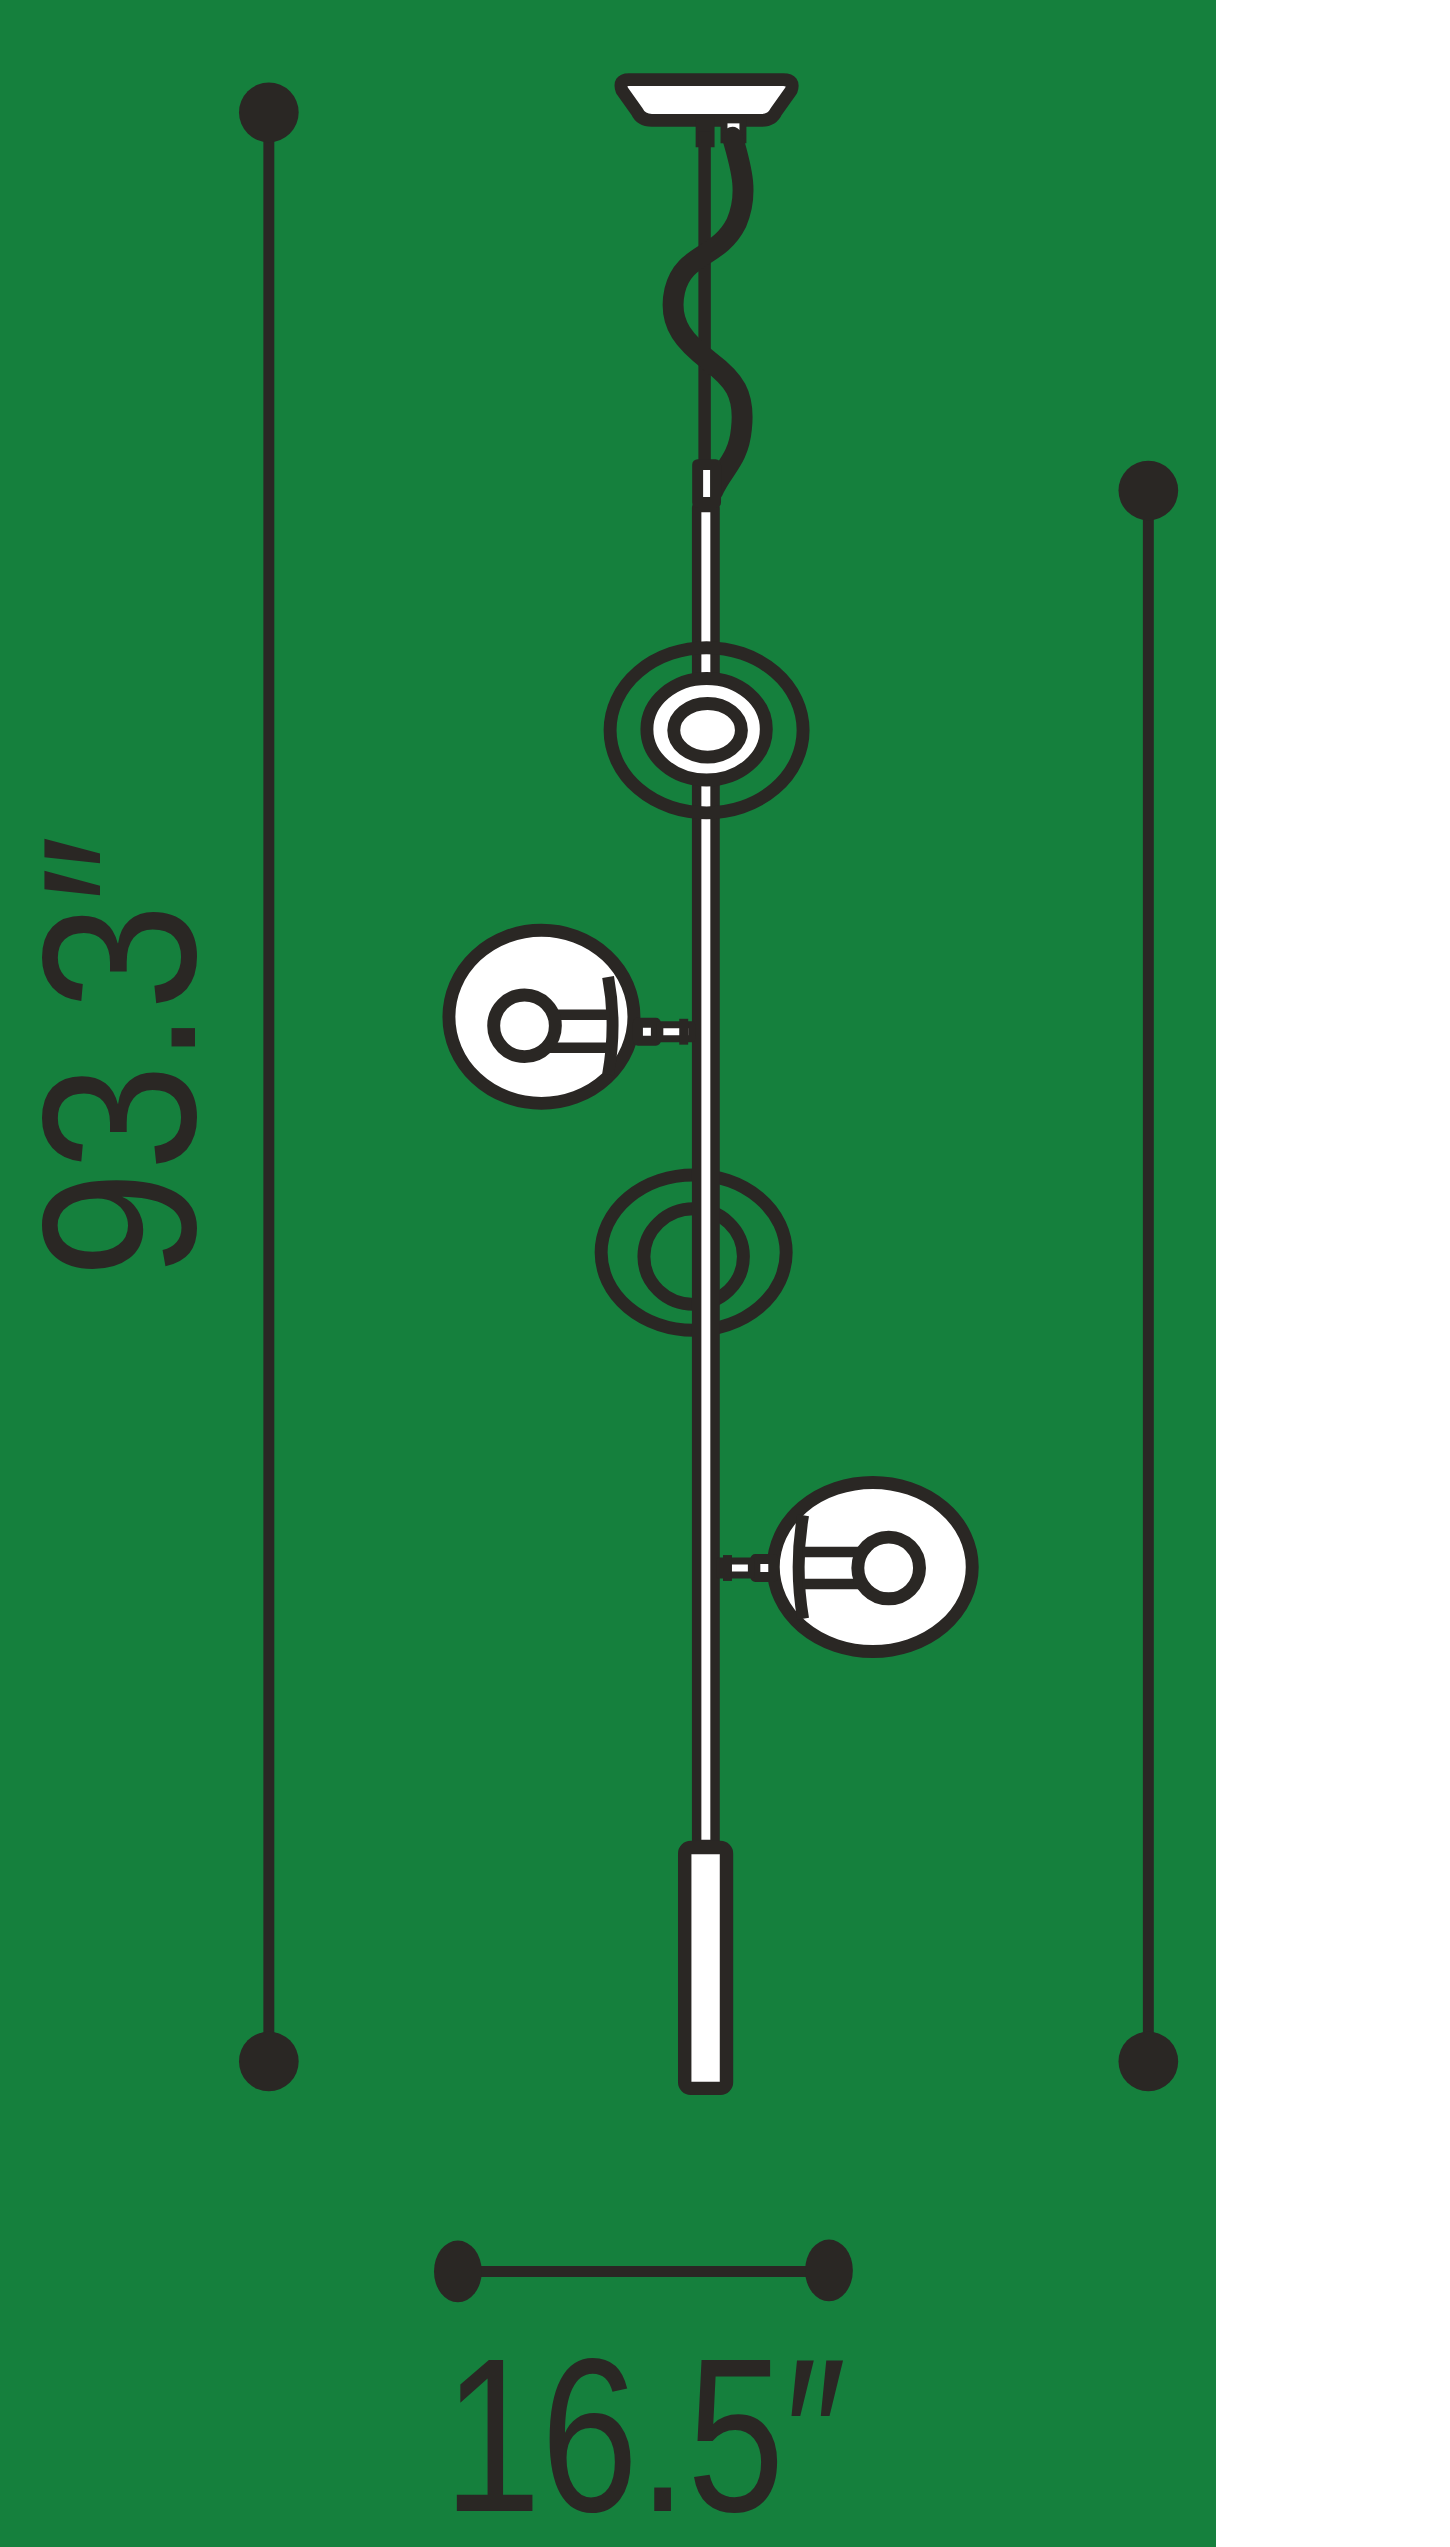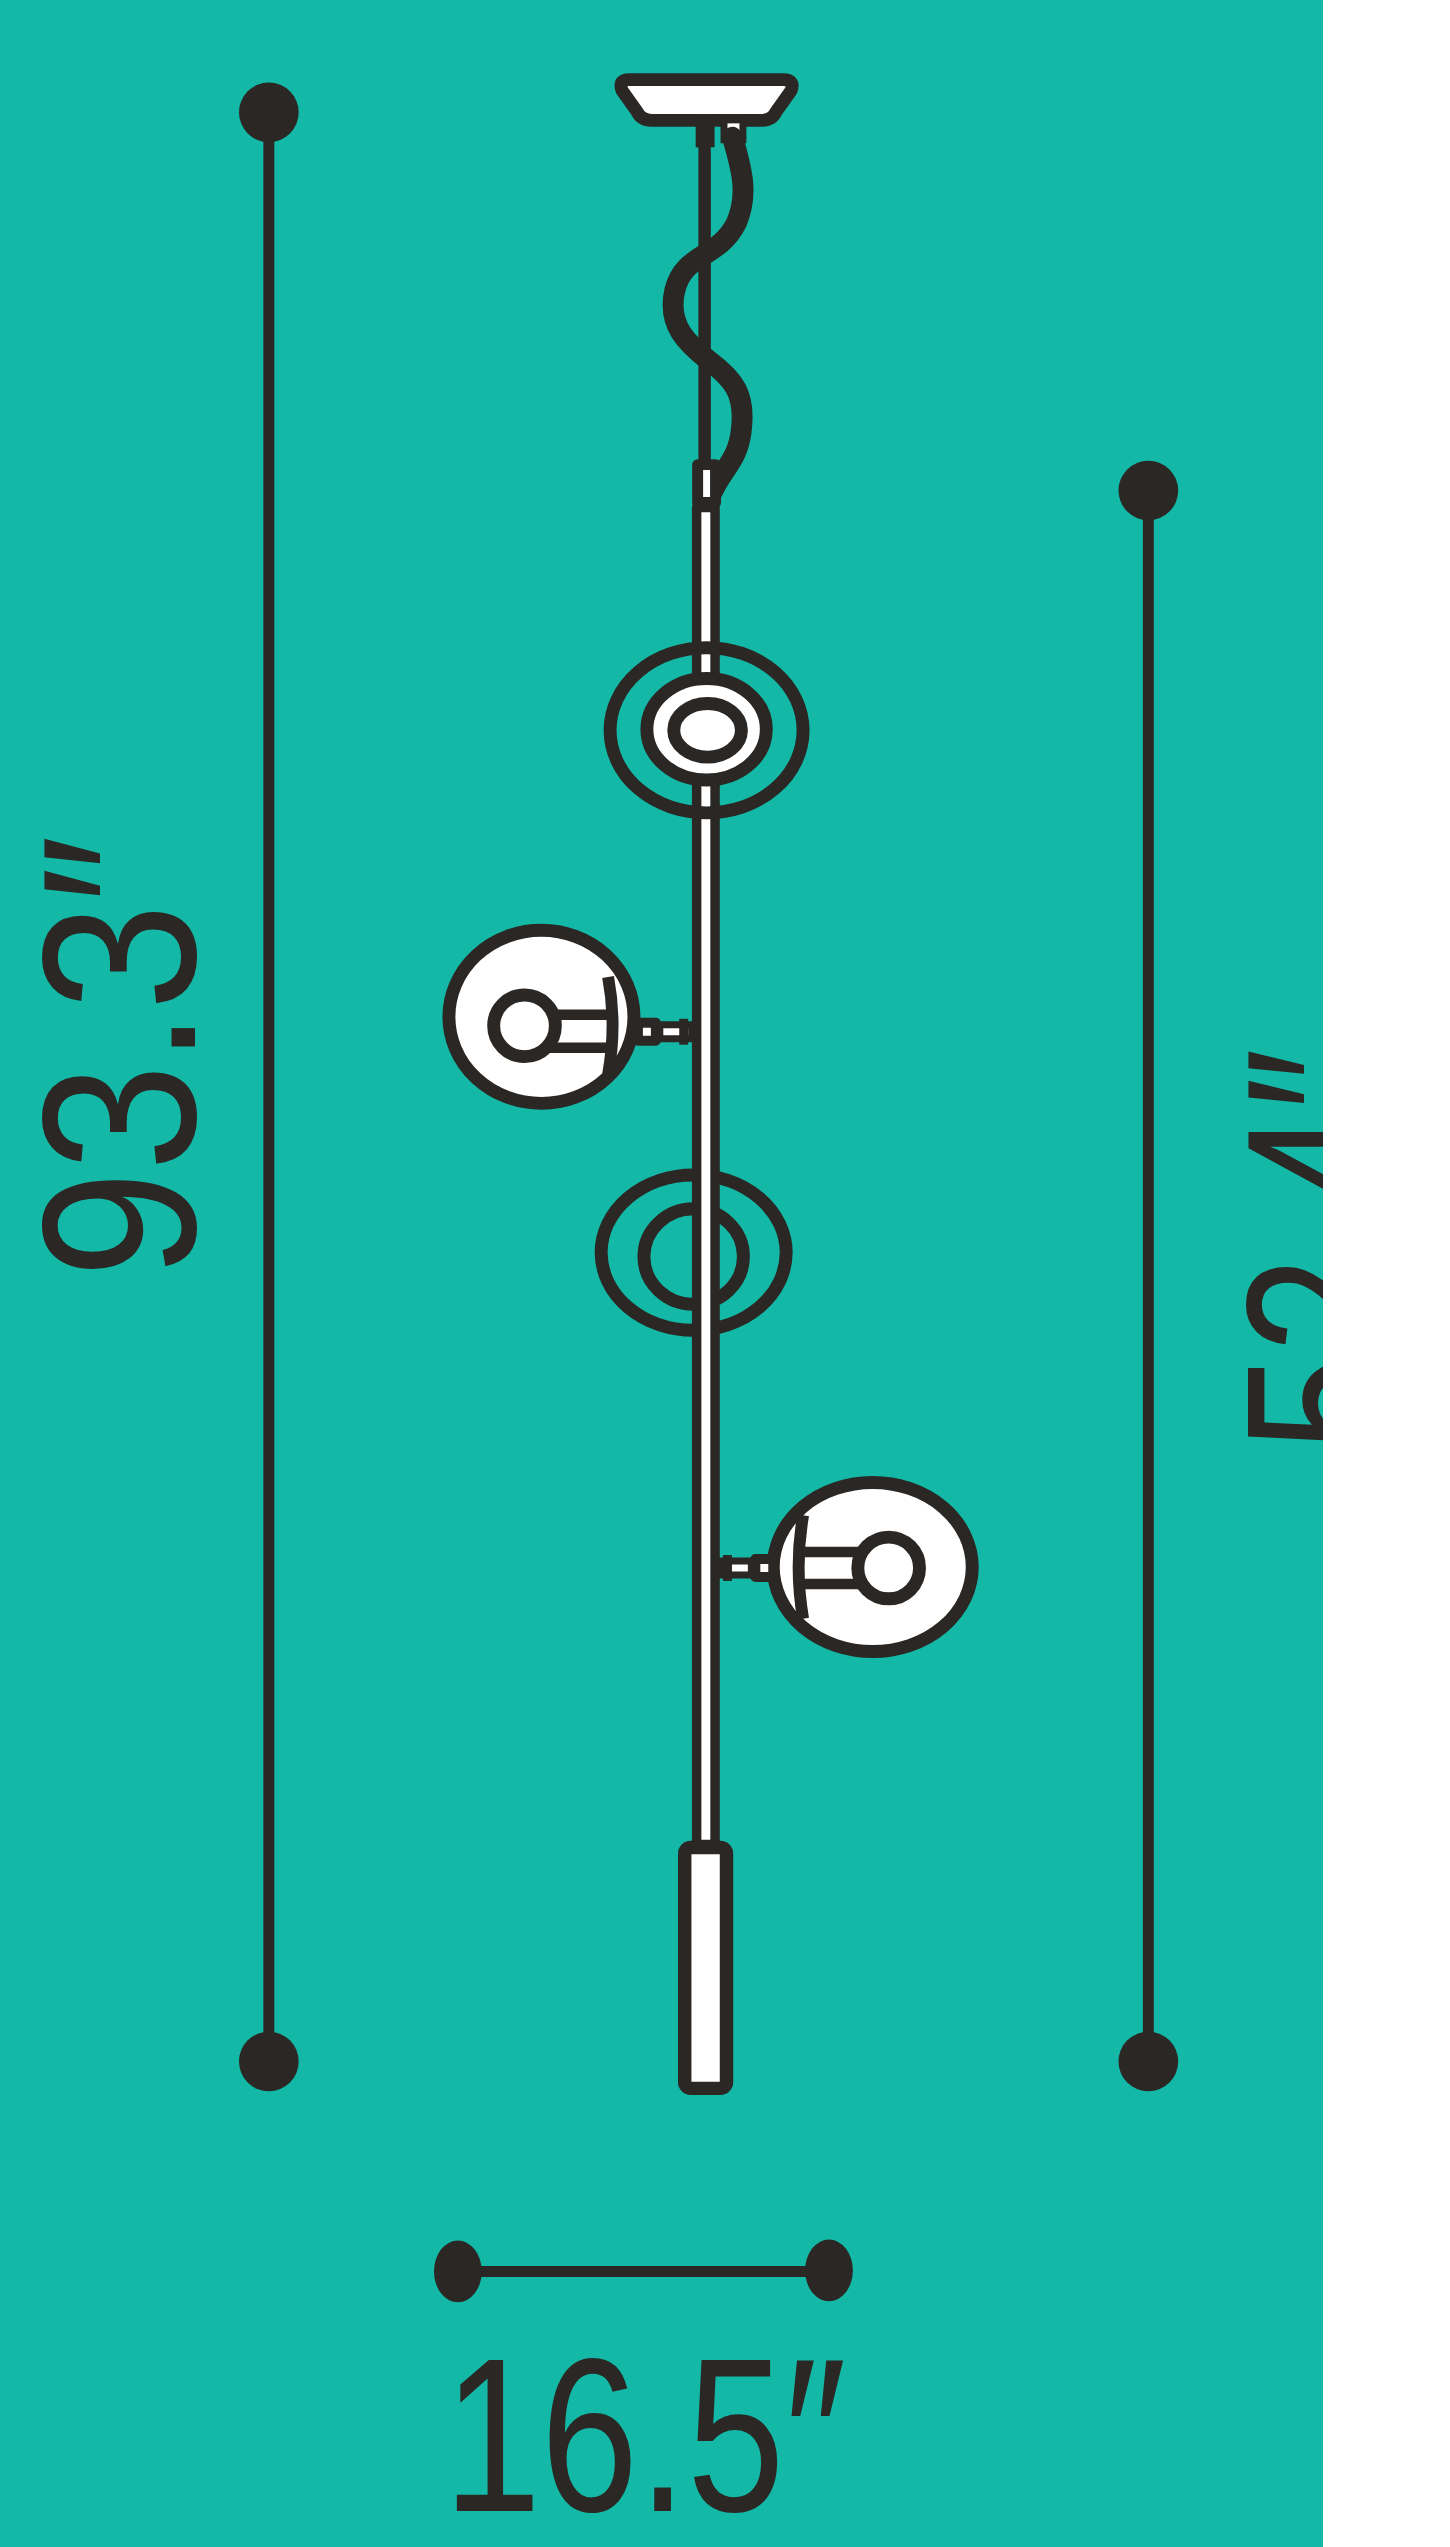--- a/index.html
+++ b/index.html
@@ -2,23 +2,23 @@
 <html><head>
 <meta charset="utf-8">
 <style>
   html, body {
     margin: 0;
     padding: 0;
     background: #ffffff;
   }
   .canvas {
     position: relative;
-    width: 1323px;
+    width: 1216px;
     height: 2547px;
-    background: #14b8a6;
+    background: #15803d;
     overflow: hidden;
     font-family: "Liberation Sans", sans-serif;
   }
   svg.drawing {
     position: absolute;
     left: 0;
     top: 0;
     width: 1451px;
     height: 2547px;
     display: block;

